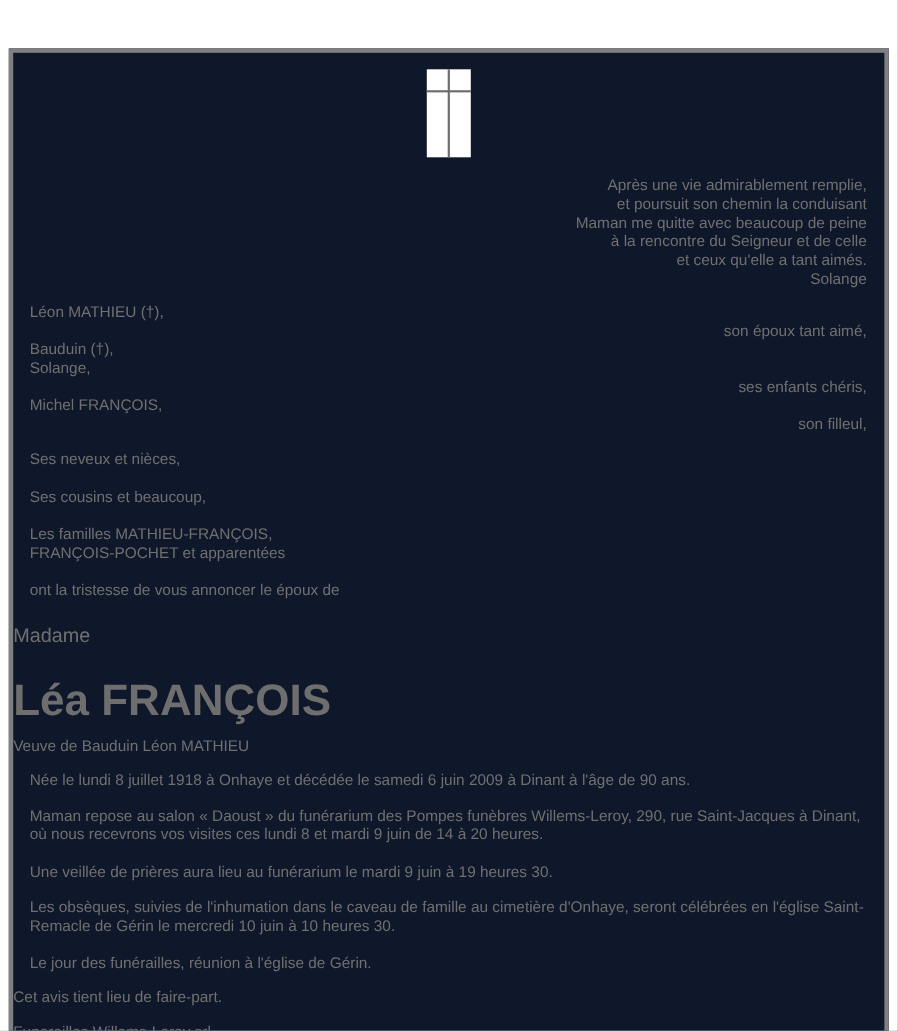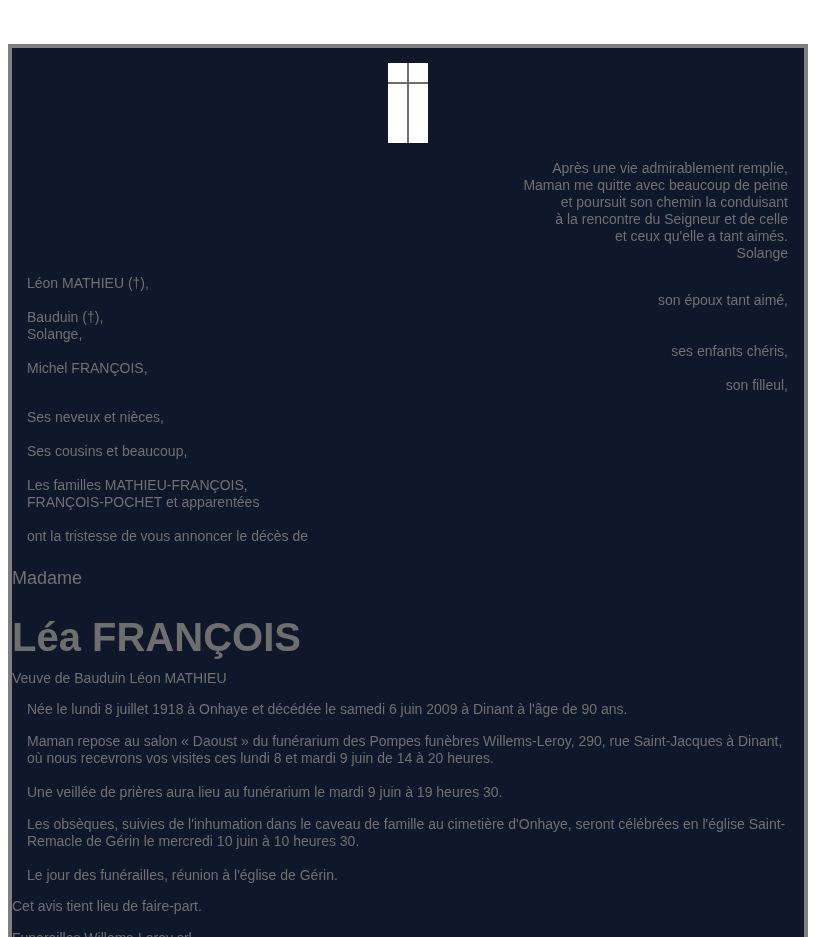--- a/index.html
+++ b/index.html
@@ -32,42 +32,42 @@
 
 <div class="frame">
 
   <div class="cross-box">
     <div class="cross-v"></div>
     <div class="cross-h"></div>
   </div>
 
   <div class="abs poem">
     <div>Après une vie admirablement remplie,</div>
+    <div>et poursuit son chemin la conduisant</div>
     <div>Maman me quitte avec beaucoup de peine</div>
-    <div>et poursuit son chemin la conduisant</div>
     <div>à la rencontre du Seigneur et de celle</div>
     <div>et ceux qu'elle a tant aimés.</div>
     <div>Solange</div>
   </div>
 
   <div class="abs" style="left:15px; top:227px;">Léon MATHIEU (†),</div>
   <div class="abs right" style="right:16px; top:244px;">son époux tant aimé,</div>
 
   <div class="abs" style="left:15px; top:261px;">Bauduin (†),</div>
   <div class="abs" style="left:15px; top:278px;">Solange,</div>
   <div class="abs right" style="right:16px; top:295px;">ses enfants chéris,</div>
 
   <div class="abs" style="left:15px; top:312px;">Michel FRANÇOIS,</div>
   <div class="abs right" style="right:16px; top:329px;">son filleul,</div>
 
   <div class="abs" style="left:15px; top:361px;">Ses neveux et nièces,</div>
   <div class="abs" style="left:15px; top:395px;">Ses cousins et beaucoup,</div>
   <div class="abs" style="left:15px; top:446px;">FRANÇOIS-POCHET et apparentées</div>
   <div class="abs" style="left:15px; top:429px;">Les familles MATHIEU-FRANÇOIS,</div>
-  <div class="abs" style="left:15px; top:480px;">ont la tristesse de vous annoncer le décès de</div>
+  <div class="abs" style="left:15px; top:480px;">ont la tristesse de vous annoncer le époux de</div>
 
   <div class="abs center madame">Madame</div>
   <div class="abs center name">Léa FRANÇOIS</div>
   <div class="abs center" style="top:622px;">Veuve de Bauduin Léon MATHIEU</div>
 
   <div class="abs body-text" style="top:653px;">Née le lundi 8 juillet 1918 à Onhaye et décédée le samedi 6 juin 2009 à Dinant à l'âge de 90 ans.</div>
   <div class="abs body-text" style="top:685px;">Maman repose au salon « Daoust » du funérarium des Pompes funèbres Willems-Leroy, 290, rue Saint-Jacques à Dinant, où nous recevrons vos visites ces lundi 8 et mardi 9 juin de 14 à 20 heures.</div>
   <div class="abs body-text" style="top:736px;">Une veillée de prières aura lieu au funérarium le mardi 9 juin à 19 heures 30.</div>
   <div class="abs body-text" style="top:768px;">Les obsèques, suivies de l'inhumation dans le caveau de famille au cimetière d'Onhaye, seront célébrées en l'église Saint-Remacle de Gérin le mercredi 10 juin à 10 heures 30.</div>
   <div class="abs body-text" style="top:819px;">Le jour des funérailles, réunion à l'église de Gérin.</div>

